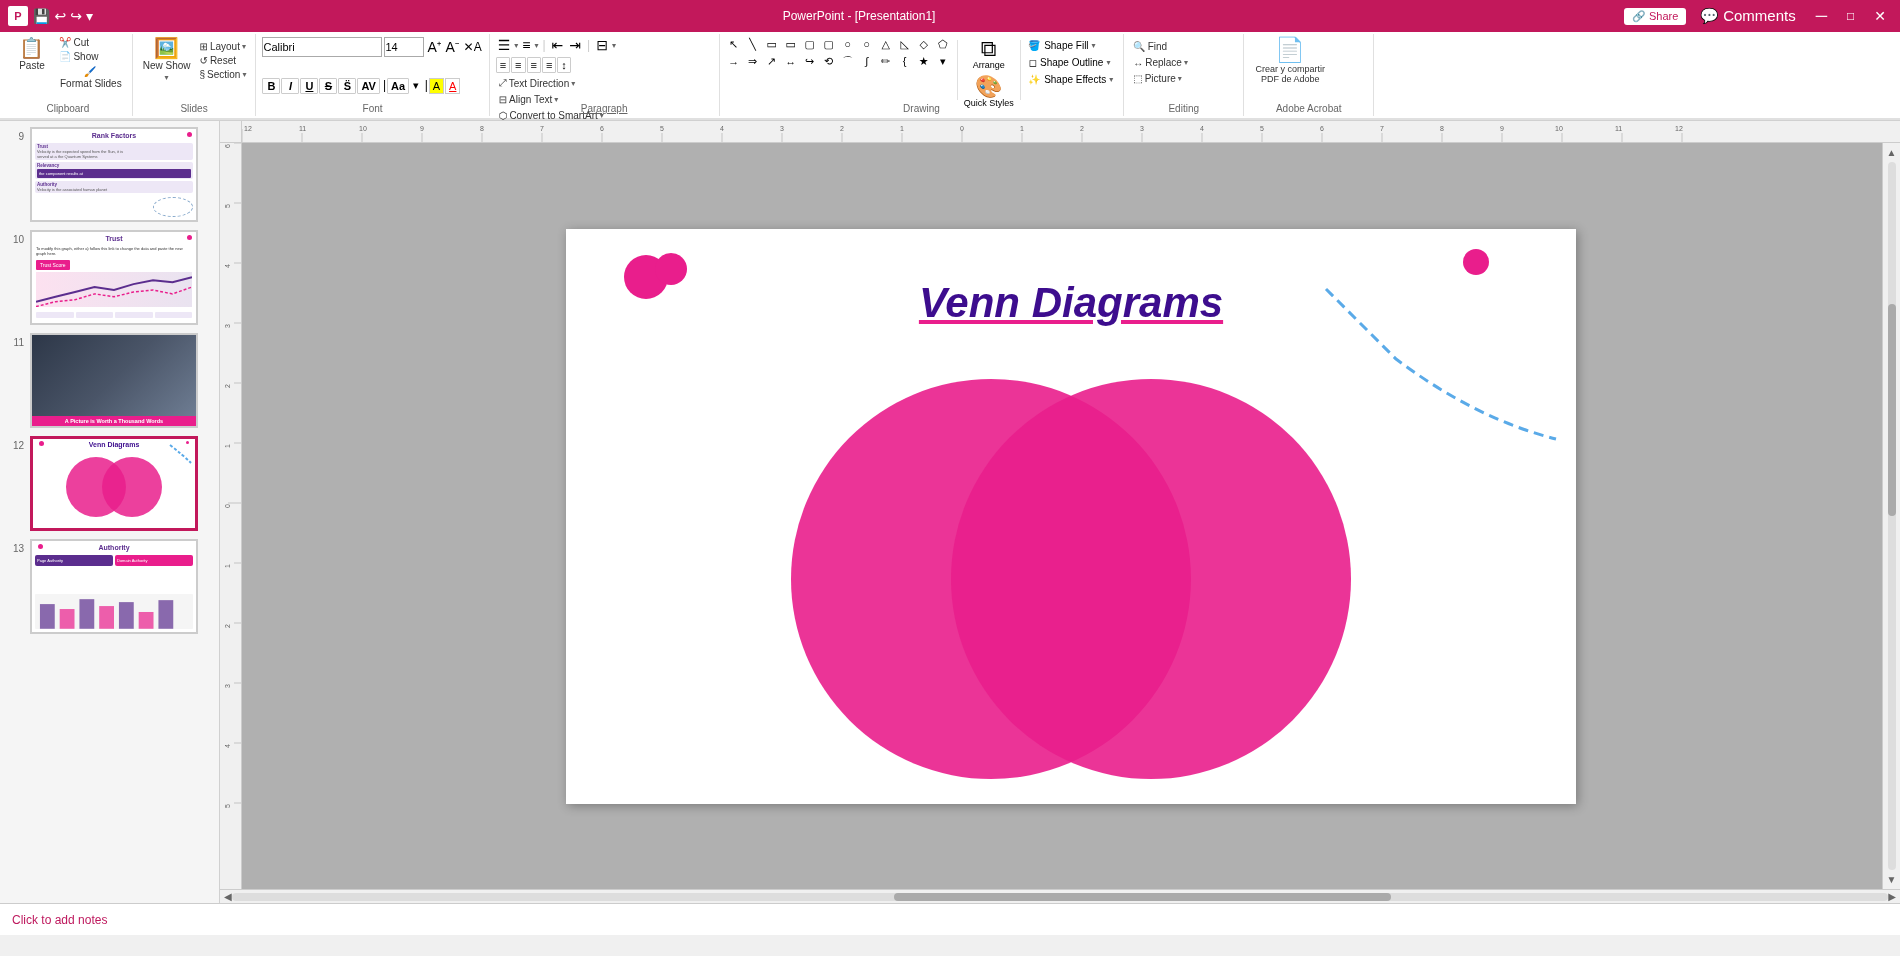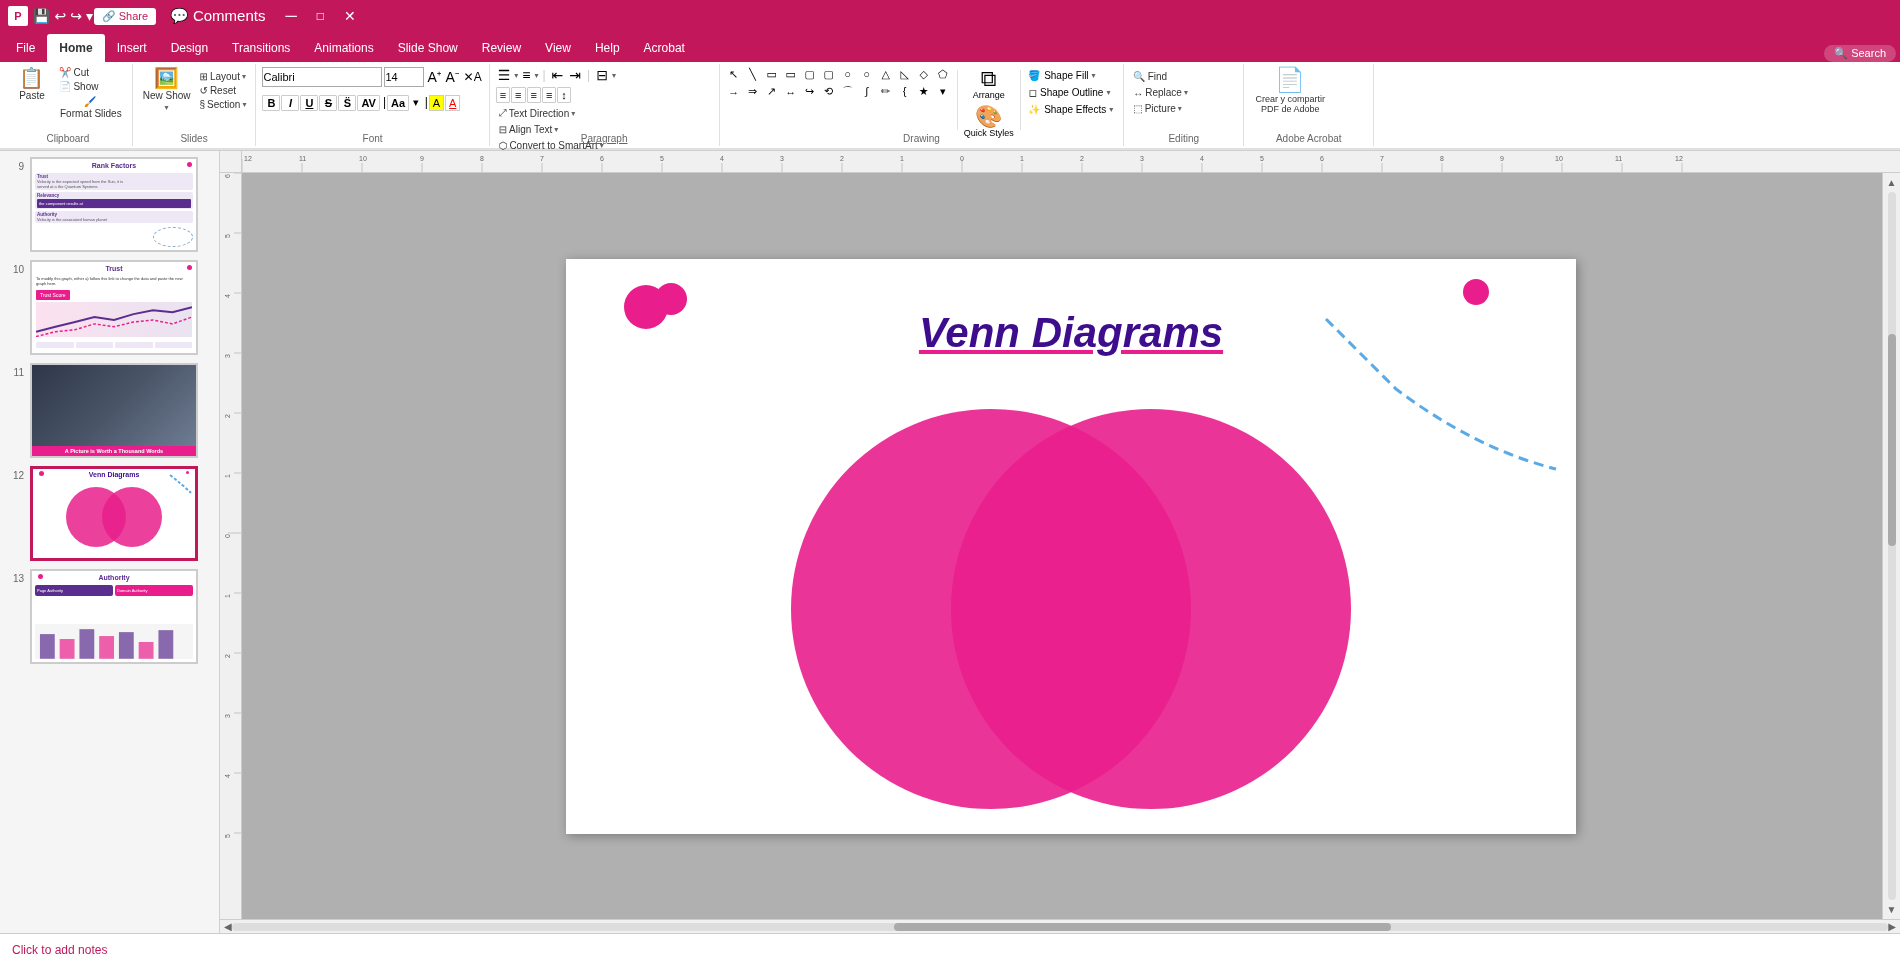--- a/index.html
+++ b/index.html
@@ -341,46 +341,31 @@
 <body>
 
 <div class="title-bar">
   <div style="width:20px;height:20px;background:#fff;border-radius:2px;display:flex;align-items:center;justify-content:center;color:#c2185b;font-weight:bold;font-size:11px;">P</div>
   <div style="display:flex;gap:2px;margin-left:4px;">
     <span class="qat-btn">💾</span>
     <span class="qat-btn">↩</span>
     <span class="qat-btn">↪</span>
     <span class="qat-btn">▾</span>
   </div>
+  <div class="title-bar-title">PowerPoint - [Presentation1]</div>
   <div class="title-bar-right">
     <span style="background:white;color:#c2185b;padding:2px 8px;border-radius:3px;font-size:11px;cursor:pointer;">🔗 Share</span>
     <span style="color:white;font-size:15px;cursor:pointer;padding:2px 6px;">💬 Comments</span>
     <span style="color:white;font-size:16px;cursor:pointer;padding:0 6px;">─</span>
     <span style="color:white;font-size:12px;cursor:pointer;padding:0 6px;">□</span>
     <span style="color:white;font-size:14px;cursor:pointer;padding:0 6px;">✕</span>
   </div>
 </div>
 
 <div class="ribbon">
-  <div class="ribbon-tabs">
-    <div class="ribbon-tab">File</div>
-    <div class="ribbon-tab active">Home</div>
-    <div class="ribbon-tab">Insert</div>
-    <div class="ribbon-tab">Design</div>
-    <div class="ribbon-tab">Transitions</div>
-    <div class="ribbon-tab">Animations</div>
-    <div class="ribbon-tab">Slide Show</div>
-    <div class="ribbon-tab">Review</div>
-    <div class="ribbon-tab">View</div>
-    <div class="ribbon-tab">Help</div>
-    <div class="ribbon-tab">Acrobat</div>
-    <div style="margin-left:auto;display:flex;align-items:center;">
-      <span style="background:rgba(255,255,255,0.2);border-radius:12px;padding:2px 10px;font-size:11px;color:white;display:flex;align-items:center;gap:4px;cursor:text;">🔍 Search</span>
-    </div>
-  </div>
 
   <div class="ribbon-content">
 
     <div class="ribbon-group" style="min-width:90px;">
       <div class="ribbon-group-content">
         <div class="ribbon-btn" style="min-width:44px;">
           <span class="icon">📋</span>
           <span class="ribbon-btn-label">Paste</span>
         </div>
         <div class="ribbon-col">
@@ -423,21 +408,21 @@
               <span>Section</span>
               <span class="dropdown-arrow">▾</span>
             </div>
         </div>
       </div>
       <span class="ribbon-group-label">Slides</span>
     </div>
 
     <div class="ribbon-group" style="min-width:200px;">
       <div class="ribbon-group-content">
-        <div class="ribbon-col" style="gap:7px;">
+        <div class="ribbon-col" style="gap:20px;">
           <div class="font-row">
             <input class="font-select" type="text" value="Calibri" style="">
             <input class="font-size-select" type="text" value="14" style="">
             <span style="cursor:pointer;font-size:14px;padding:1px;">A⁺</span>
             <span style="cursor:pointer;font-size:14px;padding:1px;">A⁻</span>
             <span style="cursor:pointer;font-size:12px;padding:1px;">✕A</span>
           </div>
           <div class="small-btn-row">
             <button class="sm-btn" style="font-weight:bold;">B</button>
             <button class="sm-btn" style="font-style:italic;">I</button>

